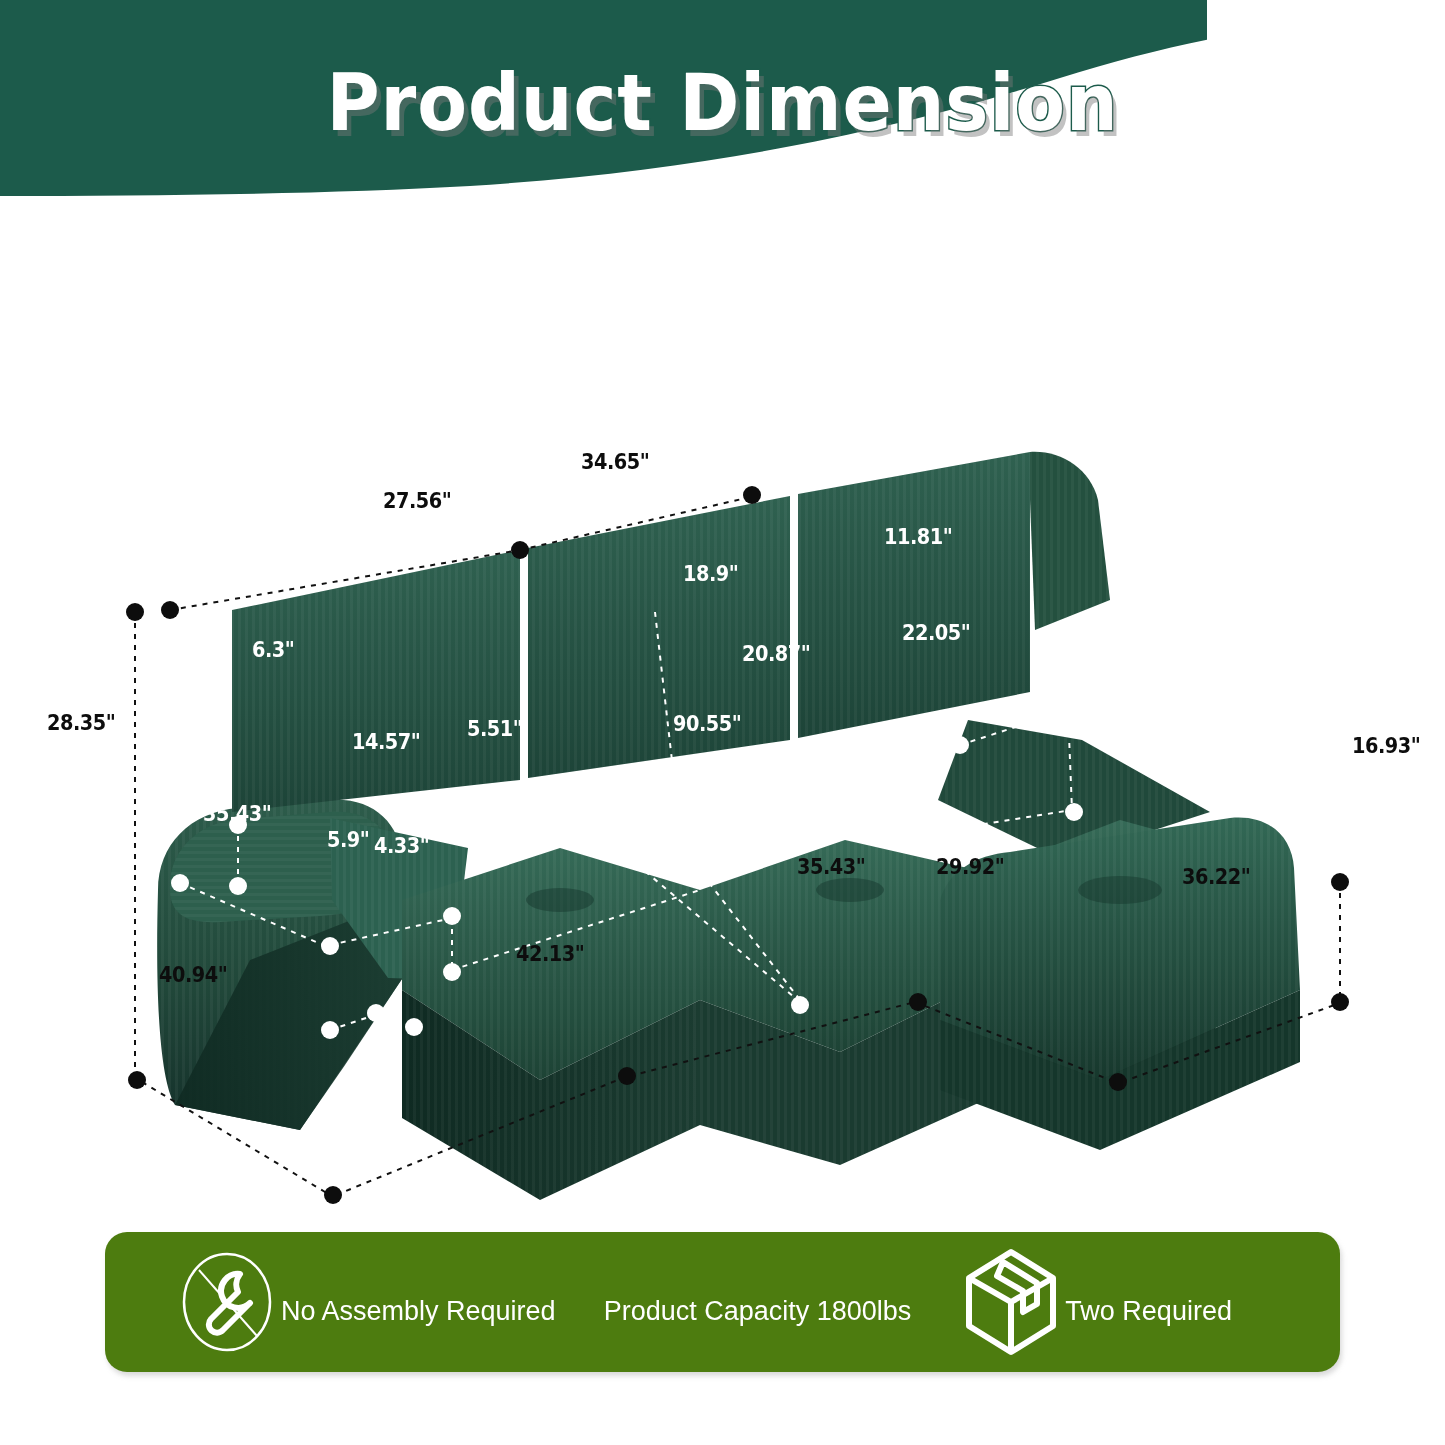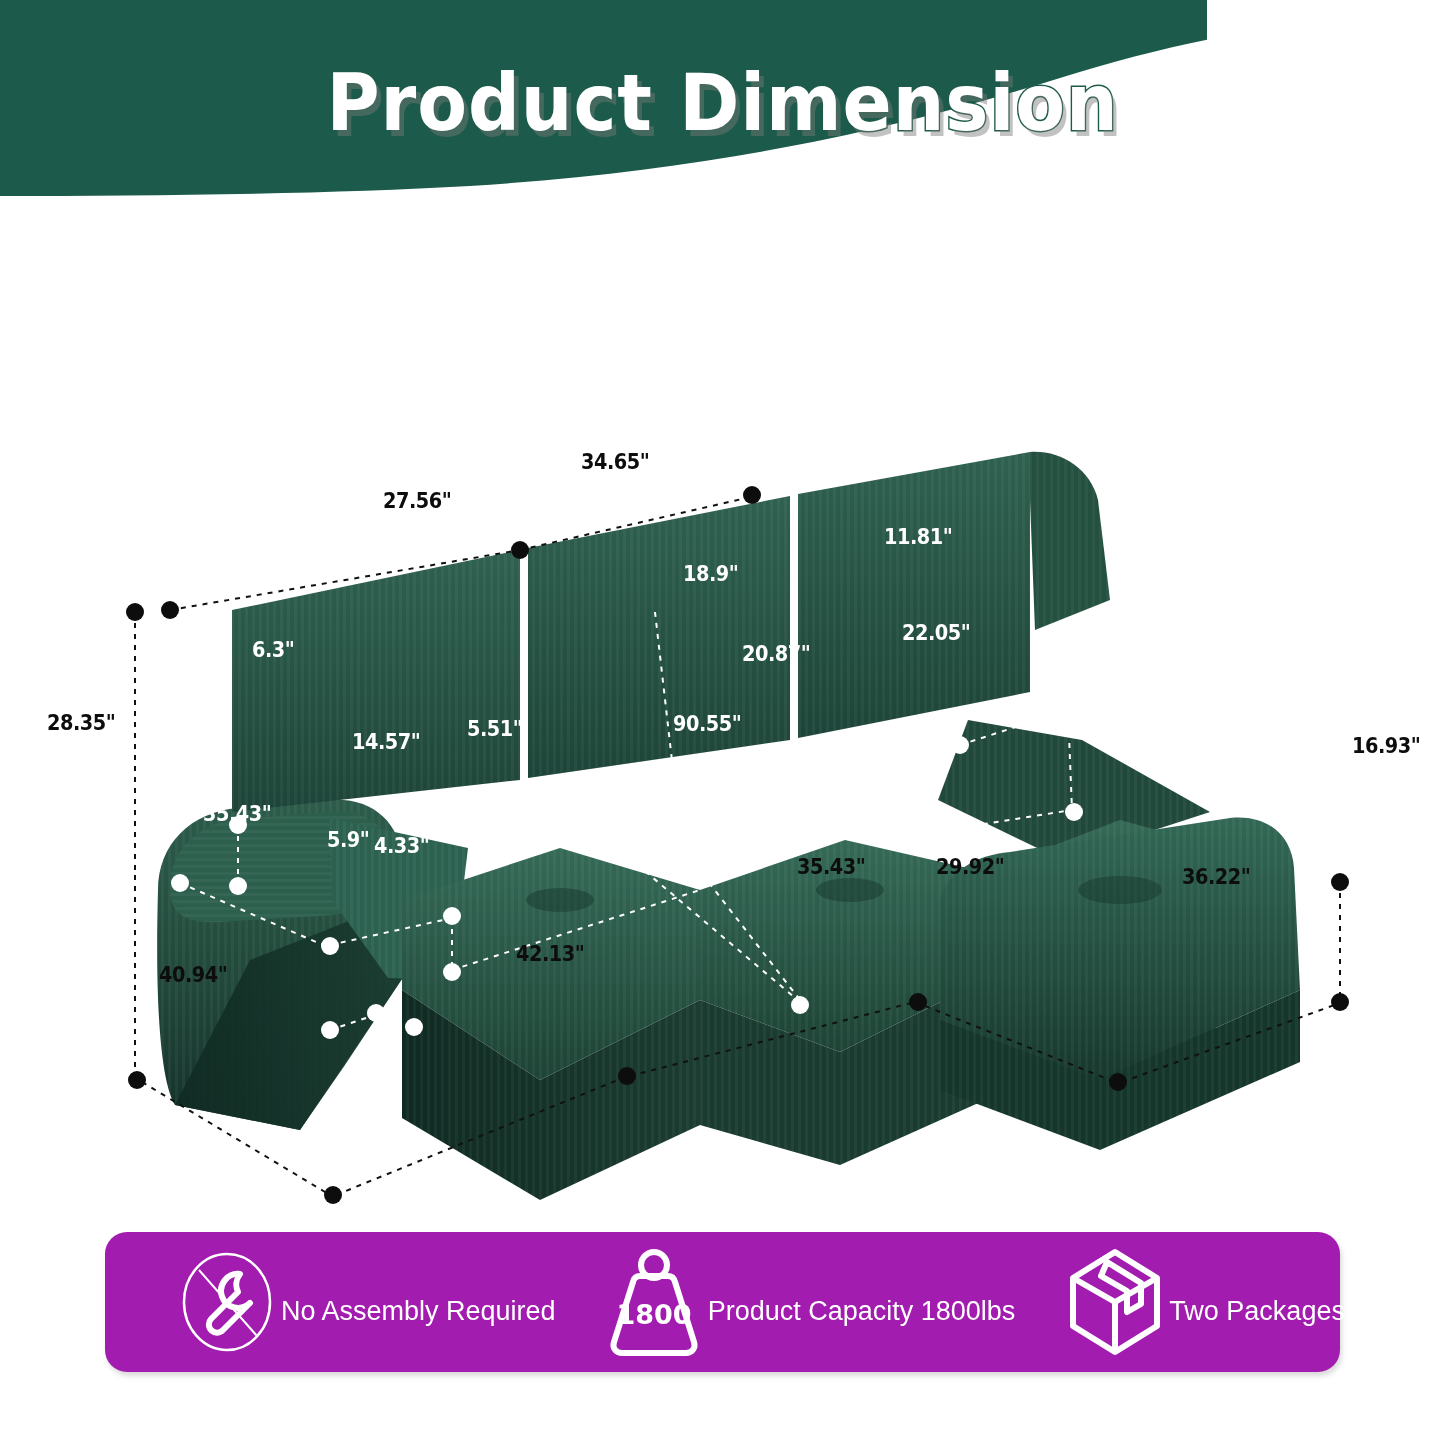--- a/index.html
+++ b/index.html
@@ -45,21 +45,21 @@
     transform:scaleX(0.92);
     transform-origin:left center;
   }
   .dim.dark{color:#0d0d0d;}
   .dim.light{color:#ffffff;}
 
   
   .features{
     position:absolute;left:105px;top:1232px;
     width:1235px;height:140px;
-    background:#a21caf;
+    background:#4d7c0f;
     border-radius:22px;
     display:flex;align-items:center;
     box-shadow:2px 4px 5px rgba(150,150,150,0.35);
   }
   .feature{
     display:flex;align-items:center;
     height:140px;
   }
   .feature .ficon{
     width:104px;height:110px;
@@ -296,40 +296,32 @@
           <ellipse cx="50" cy="52" rx="43" ry="48" fill="none" stroke="#ffffff" stroke-width="2.5"></ellipse>
           <line x1="22" y1="20" x2="80" y2="86" stroke="#ffffff" stroke-width="2"></line>
           <path d="M63,24 a17,17 0 1,0 10,29 L73,53 L46,80 a8,8 0 0,1 -12,-11 L61,42
                    a17,17 0 0,1 2,-18 Z" fill="none" stroke="#ffffff" stroke-width="6" stroke-linejoin="round" stroke-linecap="round"></path>
         </svg>
       </div>
       <div class="flabel">No Assembly Required</div>
     </div>
 
     <div class="feature f2">
-      <div class="ficon">
-        <svg width="100" height="112" viewBox="0 0 100 112">
-          <circle cx="50" cy="19" r="13" fill="none" stroke="#ffffff" stroke-width="6"></circle>
-          <path d="M36,30 C33,30 30,32 29,36 L10,96 C8,102 12,107 18,107 L82,107
-                   C88,107 92,102 90,96 L71,36 C70,32 67,30 64,30 Z" fill="none" stroke="#ffffff" stroke-width="6" stroke-linejoin="round"></path>
-          <text class="wgt-num" x="50" y="78" text-anchor="middle">1800</text>
-        </svg>
-      </div>
       <div class="flabel">Product Capacity 1800lbs</div>
     </div>
 
     <div class="feature f3">
       <div class="ficon">
         <svg width="96" height="112" viewBox="0 0 96 112">
           <g fill="none" stroke="#ffffff" stroke-width="6" stroke-linejoin="round">
             <path d="M48,6 L90,32 L90,80 L48,106 L6,80 L6,32 Z"></path>
             <path d="M6,32 L48,56 L90,32"></path>
             <path d="M48,56 L48,106"></path>
             <path d="M40,16 L74,37 L74,58 L60,66 L60,45 L34,30 Z"></path>
           </g>
         </svg>
       </div>
-      <div class="flabel">Two Packages</div>
+      <div class="flabel">Two Required</div>
     </div>
 
   </div>
 
 </div>
 
 </body></html>

